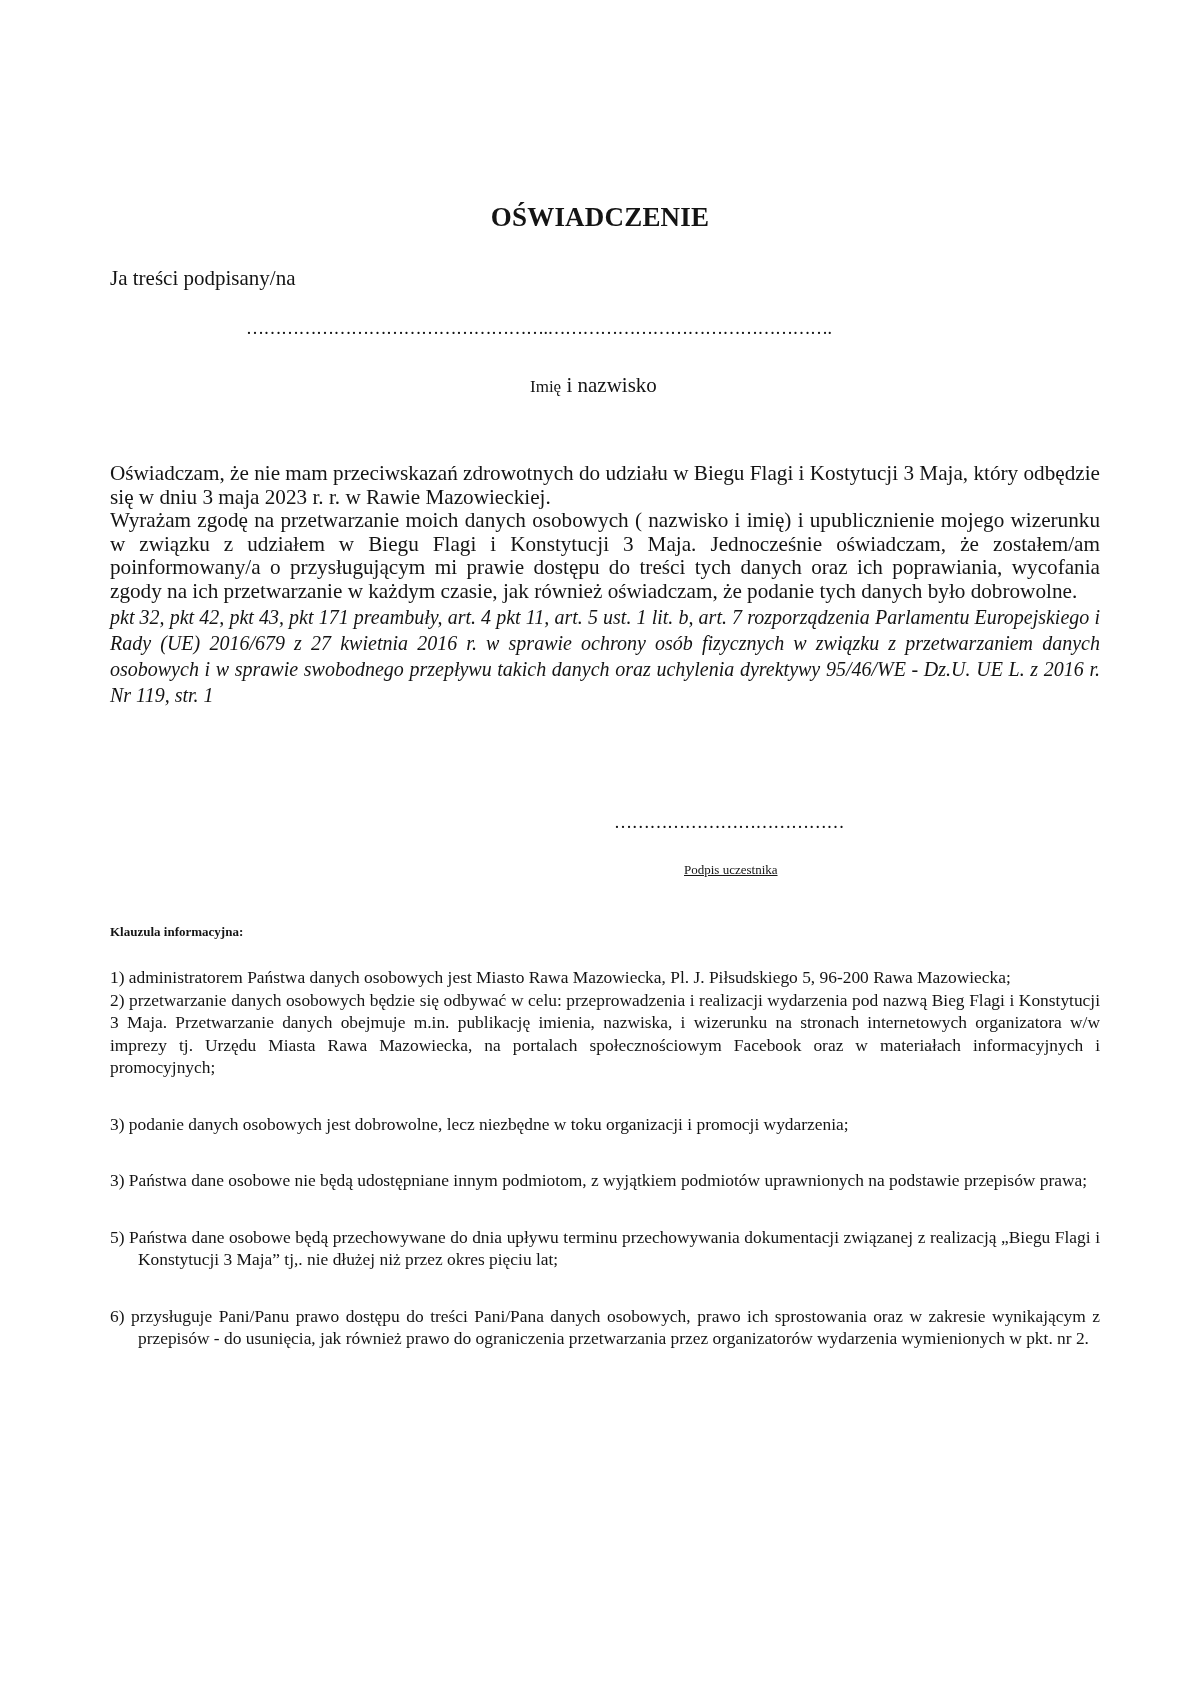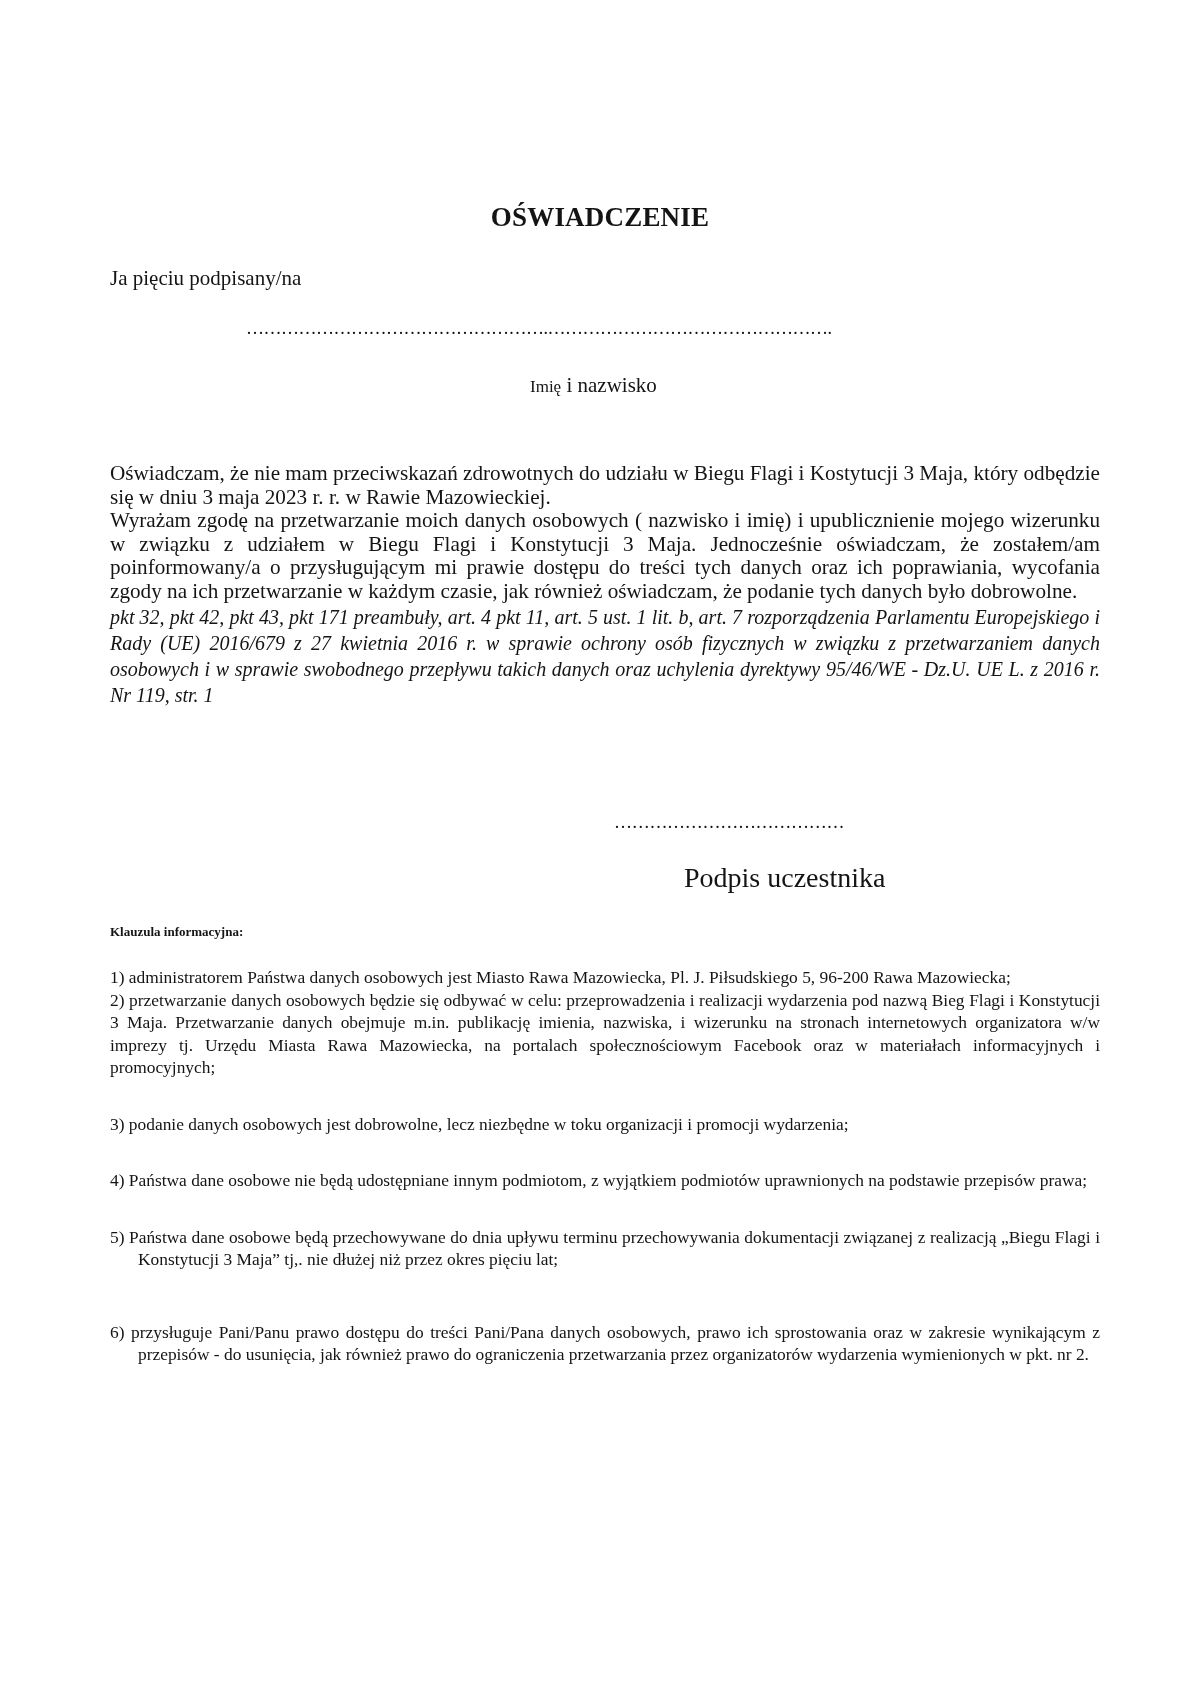--- a/index.html
+++ b/index.html
@@ -67,22 +67,23 @@
     }
 
     .sig-dots {
       left: 614px; top: 812px;
       font-size: 18px;
       letter-spacing: -0.3px;
       white-space: nowrap;
     }
     .sig-label {
       left: 684px; top: 862px;
-      font-size: 28px;
+      font-size: 13px;
       white-space: nowrap;
+      text-decoration: underline;
     }
 
     .clause-heading {
       left: 110px; top: 924px;
       font-size: 13px;
       font-weight: bold;
     }
 
     .clause-list {
       left: 110px; top: 966px;
@@ -103,39 +104,39 @@
       text-indent: -22px;
     }
   </style>
 </head>
 <body>
 
 <div class="page">
 
   <div class="abs title">OŚWIADCZENIE</div>
 
-  <div class="abs intro">Ja pięciu podpisany/na</div>
+  <div class="abs intro">Ja treści podpisany/na</div>
 
   <div class="abs name-dots">…………………………………………….………………………………………….</div>
 
   <div class="abs name-label"><span class="small">Imię</span><span> i nazwisko</span></div>
 
   <div class="abs decl">
     <p>Oświadczam, że nie mam przeciwskazań zdrowotnych do udziału w Biegu Flagi i Kostytucji 3 Maja, który odbędzie się w dniu 3 maja 2023 r. r. w Rawie Mazowieckiej.</p>
     <p>Wyrażam zgodę na przetwarzanie moich danych osobowych ( nazwisko i imię) i upublicznienie mojego wizerunku w związku z udziałem w Biegu Flagi i Konstytucji 3 Maja. Jednocześnie oświadczam, że zostałem/am poinformowany/a o przysługującym mi prawie dostępu do treści tych danych oraz ich poprawiania, wycofania zgody na ich przetwarzanie w każdym czasie, jak również oświadczam, że podanie tych danych było dobrowolne.</p>
     <p class="legal-basis">pkt 32, pkt 42, pkt 43, pkt 171 preambuły, art. 4 pkt 11, art. 5 ust. 1 lit. b, art. 7 rozporządzenia Parlamentu Europejskiego i Rady (UE) 2016/679 z 27 kwietnia 2016 r. w sprawie ochrony osób fizycznych w związku z przetwarzaniem danych osobowych i w sprawie swobodnego przepływu takich danych oraz uchylenia dyrektywy 95/46/WE - Dz.U. UE L. z 2016 r. Nr 119, str. 1</p>
   </div>
 
   <div class="abs sig-dots">…………………………………</div>
   <div class="abs sig-label">Podpis uczestnika</div>
 
   <div class="abs clause-heading">Klauzula informacyjna:</div>
 
   <div class="abs clause-list">
     <p class="clause-item" style="">1) administratorem Państwa danych osobowych jest Miasto Rawa Mazowiecka, Pl. J. Piłsudskiego 5,  96-200 Rawa Mazowiecka;</p>
     <p class="clause-item" style="margin-bottom:34px;">2) przetwarzanie danych osobowych będzie się odbywać w celu: przeprowadzenia i realizacji wydarzenia pod nazwą Bieg Flagi i Konstytucji 3 Maja.  Przetwarzanie danych obejmuje m.in. publikację imienia, nazwiska, i wizerunku na stronach internetowych organizatora w/w imprezy tj. Urzędu Miasta Rawa Mazowiecka, na portalach społecznościowym Facebook oraz w  materiałach informacyjnych i promocyjnych;</p>
     <p class="clause-item" style="margin-bottom:34px;">3) podanie danych osobowych jest dobrowolne, lecz niezbędne w toku organizacji i promocji wydarzenia;</p>
-    <p class="clause-item hang" style="margin-bottom:34px;">4) Państwa dane osobowe nie będą udostępniane innym podmiotom, z wyjątkiem podmiotów uprawnionych na podstawie  przepisów prawa;</p>
-    <p class="clause-item hang" style="margin-bottom:50px;">5)  Państwa dane osobowe  będą przechowywane do dnia upływu terminu przechowywania dokumentacji związanej z realizacją „Biegu Flagi i Konstytucji 3 Maja” tj,. nie dłużej niż przez okres pięciu lat;</p>
+    <p class="clause-item hang" style="margin-bottom:34px;">3) Państwa dane osobowe nie będą udostępniane innym podmiotom, z wyjątkiem podmiotów uprawnionych na podstawie  przepisów prawa;</p>
+    <p class="clause-item hang" style="margin-bottom:34px;">5)  Państwa dane osobowe  będą przechowywane do dnia upływu terminu przechowywania dokumentacji związanej z realizacją „Biegu Flagi i Konstytucji 3 Maja” tj,. nie dłużej niż przez okres pięciu lat;</p>
     <p class="clause-item hang" style="margin-bottom:18px;">6) przysługuje Pani/Panu prawo dostępu do treści Pani/Pana danych osobowych, prawo ich sprostowania oraz w zakresie wynikającym z przepisów  - do usunięcia, jak również prawo do ograniczenia przetwarzania przez organizatorów wydarzenia wymienionych w pkt. nr 2.</p>
   </div>
 
 </div>
 
 </body></html>

